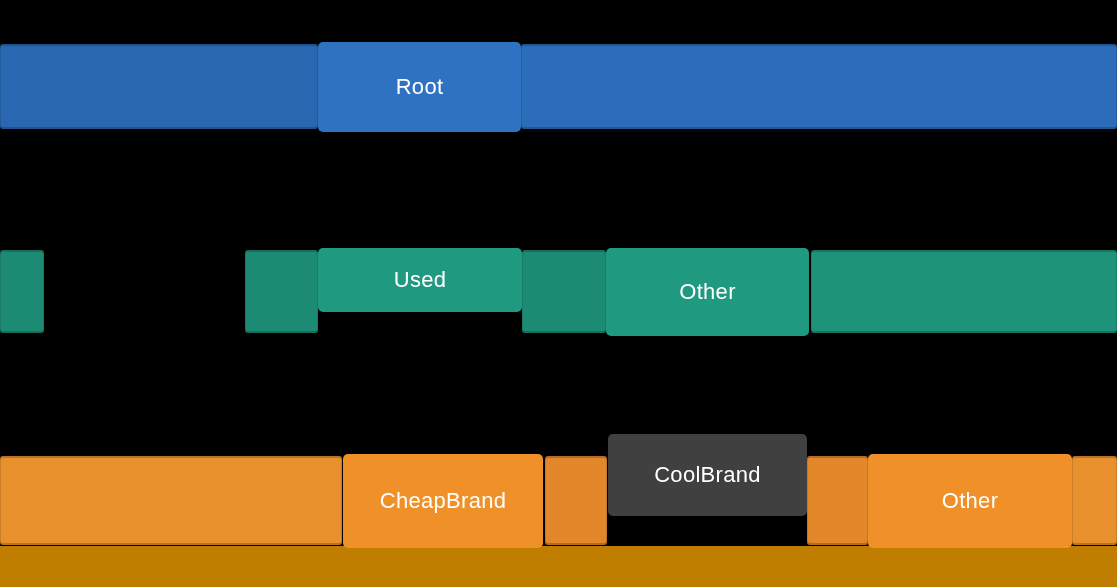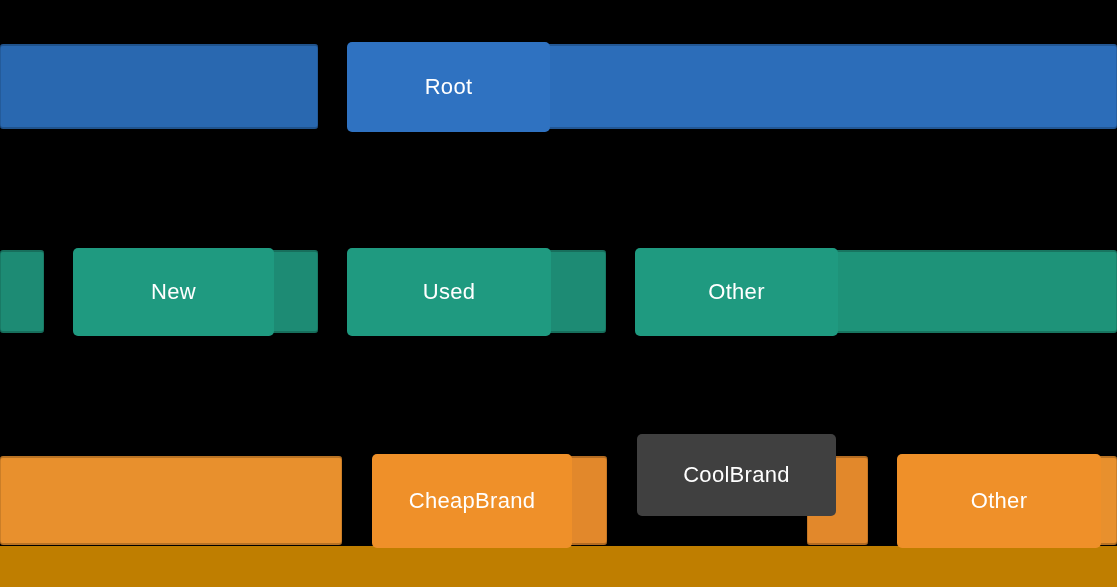--- a/index.html
+++ b/index.html
@@ -22,21 +22,20 @@
   .seg {
     position: absolute;
     display: flex;
     align-items: center;
     justify-content: center;
     box-sizing: border-box;
   }
   .seg.labeled {
     border-radius: 5px;
     z-index: 2;
-    margin-left: 29px;
   }
   .seg.filler {
     border-radius: 3px;
     z-index: 1;
     box-shadow: inset 0 2px 0 rgba(0,0,0,0.20), inset 0 -2px 0 rgba(0,0,0,0.20),
                 inset -1px 0 0 rgba(0,0,0,0.12), inset 1px 0 0 rgba(0,0,0,0.12);
   }
   .seg.flat {
     border-radius: 0;
     box-shadow: none;
@@ -53,25 +52,22 @@
 </head>
 <body>
 
 <div id="chart">
     <div class="seg filler" style="left: 0px; width: 318px; top: 44px; height: 85px; background: rgb(41, 104, 176);"></div>
     <div class="seg labeled" style="left: 318px; width: 203px; top: 42px; height: 90px; background: rgb(47, 114, 193);">
       <span class="seg-label">Root</span>
     </div>
     <div class="seg filler" style="left: 521px; width: 596px; top: 44px; height: 85px; background: rgb(44, 109, 185);"></div>
     <div class="seg filler" style="left: 0px; width: 44px; top: 250px; height: 83px; background: rgb(29, 139, 116);"></div>
-    <div class="seg labeled" style="left: 44px; width: 201px; top: 248px; height: 88px; background: rgb(31, 154, 128);">
-      <span class="seg-label">New</span>
-    </div>
     <div class="seg filler" style="left: 245px; width: 73px; top: 250px; height: 83px; background: rgb(29, 139, 116);"></div>
-    <div class="seg labeled" style="left: 318px; width: 204px; top: 248px; height: 88px; background: rgb(31, 154, 128);">
+    <div class="seg labeled" style="left: 318px; width: 204px; top: 248px; height: 64px; background: rgb(31, 154, 128);">
       <span class="seg-label">Used</span>
     </div>
     <div class="seg filler" style="left: 522px; width: 84px; top: 250px; height: 83px; background: rgb(29, 139, 116);"></div>
     <div class="seg labeled" style="left: 606px; width: 203px; top: 248px; height: 88px; background: rgb(31, 154, 128);">
       <span class="seg-label">Other</span>
     </div>
     <div class="seg filler" style="left: 811px; width: 306px; top: 250px; height: 83px; background: rgb(30, 147, 121);"></div>
     <div class="seg filler" style="left: 0px; width: 342px; top: 456px; height: 89px; background: rgb(232, 144, 45);"></div>
     <div class="seg labeled" style="left: 343px; width: 200px; top: 454px; height: 94px; background: rgb(239, 144, 41); text-align: center;">
       <span class="seg-label">CheapBrand</span>

